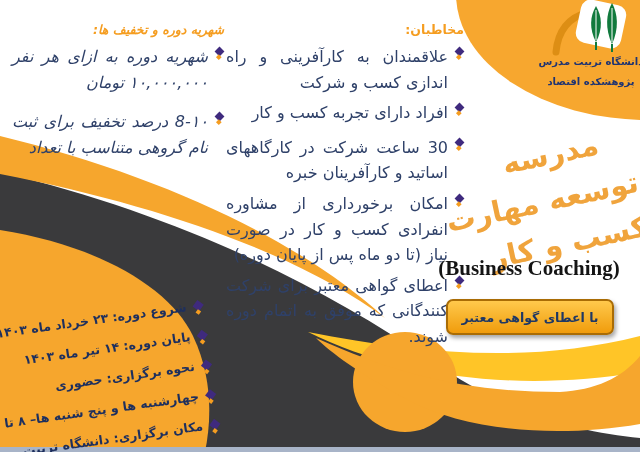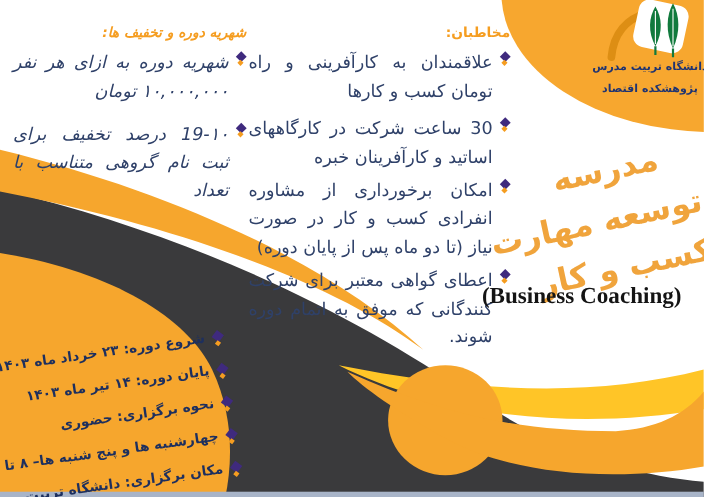--- a/index.html
+++ b/index.html
@@ -118,30 +118,34 @@
   </div>
 
   <div class="col col-tuition">
     <div class="sec-header">شهریه دوره و تخفیف ها:</div>
     <div class="item">
       <span class="bullet"></span>
       <span class="item-text">شهریه دوره به ازای هر نفر ۱۰,۰۰۰,۰۰۰ تومان</span>
     </div>
     <div class="item gap-top">
       <span class="bullet"></span>
-      <span class="item-text">19-۱۰ درصد تخفیف برای ثبت نام گروهی متناسب با تعداد</span>
+      <span class="item-text">8-۱۰ درصد تخفیف برای ثبت نام گروهی متناسب با تعداد</span>
     </div>
   </div>
 
   <div class="col col-main">
     <div>
       <div class="sec-header">مخاطبان:</div>
       <div class="item">
         <span class="bullet"></span>
-        <span class="item-text">علاقمندان به کارآفرینی و راه تومان کسب و کارها</span>
+        <span class="item-text">علاقمندان به کارآفرینی و راه اندازی کسب و شرکت</span>
+      </div>
+      <div class="item">
+        <span class="bullet"></span>
+        <span class="item-text">افراد دارای تجربه کسب و کار</span>
       </div>
     </div>
 
     <div class="sec-gap">
       <div class="item">
         <span class="bullet"></span>
         <span class="item-text">30 ساعت شرکت در کارگاههای اساتید و کارآفرینان خبره</span>
       </div>
       <div class="item">
         <span class="bullet"></span>
@@ -154,20 +158,21 @@
     </div>
   </div>
 
   <div class="course-title">
     <div class="line">مدرسه</div>
     <div class="line">توسعه مهارت</div>
     <div class="line">کسب و کار</div>
   </div>
   <div class="subtitle">(Business Coaching)</div>
 
+  <div class="cert-button">با اعطای گواهی معتبر</div>
 
   <div class="schedule">
     <div class="item">
       <span class="bullet"></span>
       <span class="schedule-text">شروع دوره:  ۲۳ خرداد ماه ۱۴۰۳</span>
     </div>
     <div class="item">
       <span class="bullet"></span>
       <span class="schedule-text">پایان دوره:  ۱۴ تیر ماه ۱۴۰۳</span>
     </div>

